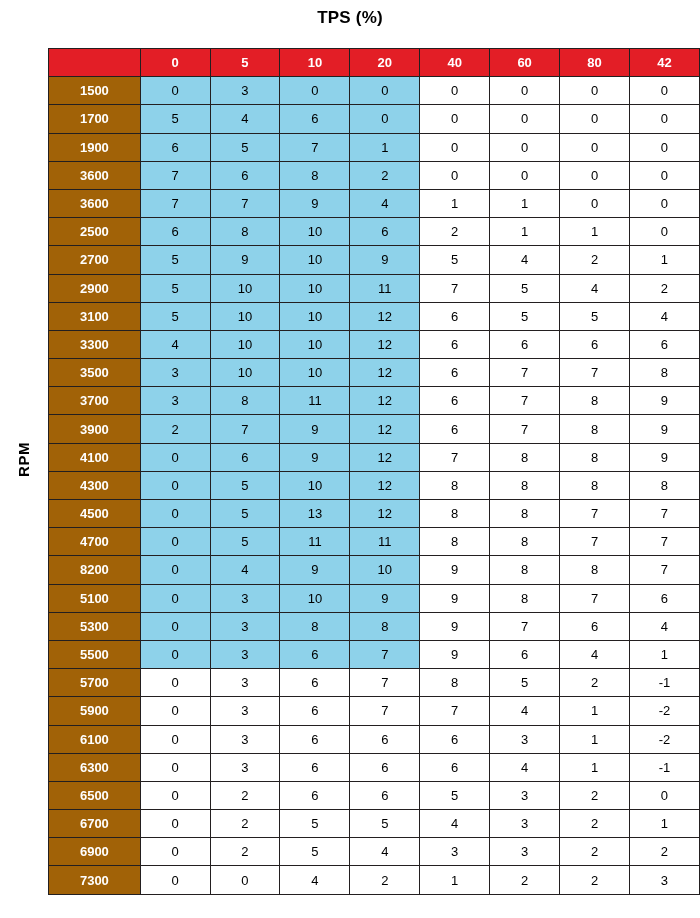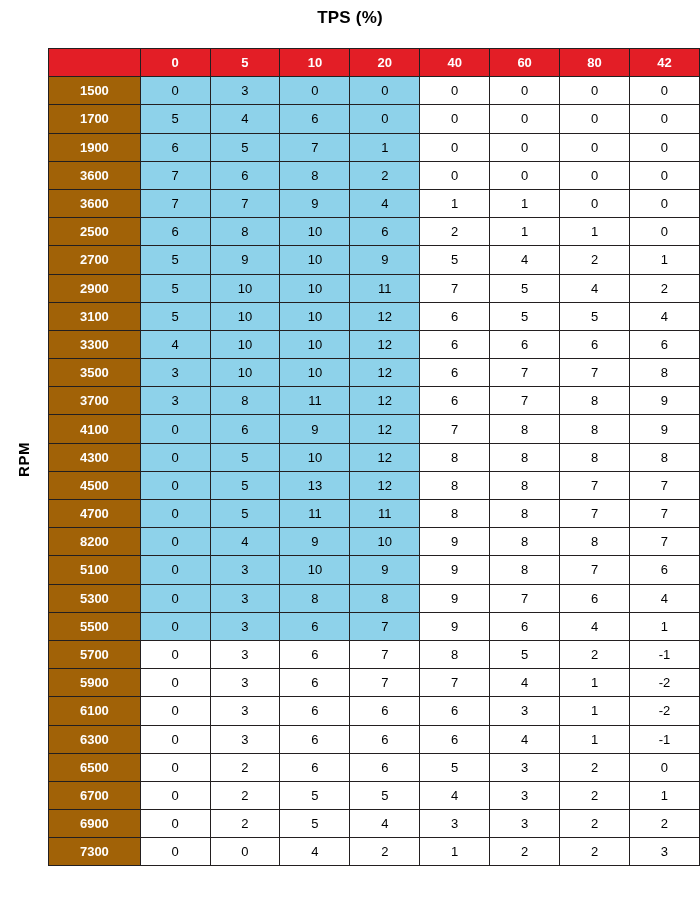--- a/index.html
+++ b/index.html
@@ -241,20 +241,31 @@
           <td class="cell hl">3</td>
           <td class="cell hl">8</td>
           <td class="cell hl">11</td>
           <td class="cell hl">12</td>
           <td class="cell">6</td>
           <td class="cell">7</td>
           <td class="cell">8</td>
           <td class="cell">9</td>
         </tr>
         <tr>
+          <th class="rowhead">3900</th>
+          <td class="cell hl">2</td>
+          <td class="cell hl">7</td>
+          <td class="cell hl">9</td>
+          <td class="cell hl">12</td>
+          <td class="cell">6</td>
+          <td class="cell">7</td>
+          <td class="cell">8</td>
+          <td class="cell">9</td>
+        </tr>
+        <tr>
           <th class="rowhead">4100</th>
           <td class="cell hl">0</td>
           <td class="cell hl">6</td>
           <td class="cell hl">9</td>
           <td class="cell hl">12</td>
           <td class="cell">7</td>
           <td class="cell">8</td>
           <td class="cell">8</td>
           <td class="cell">9</td>
         </tr>

